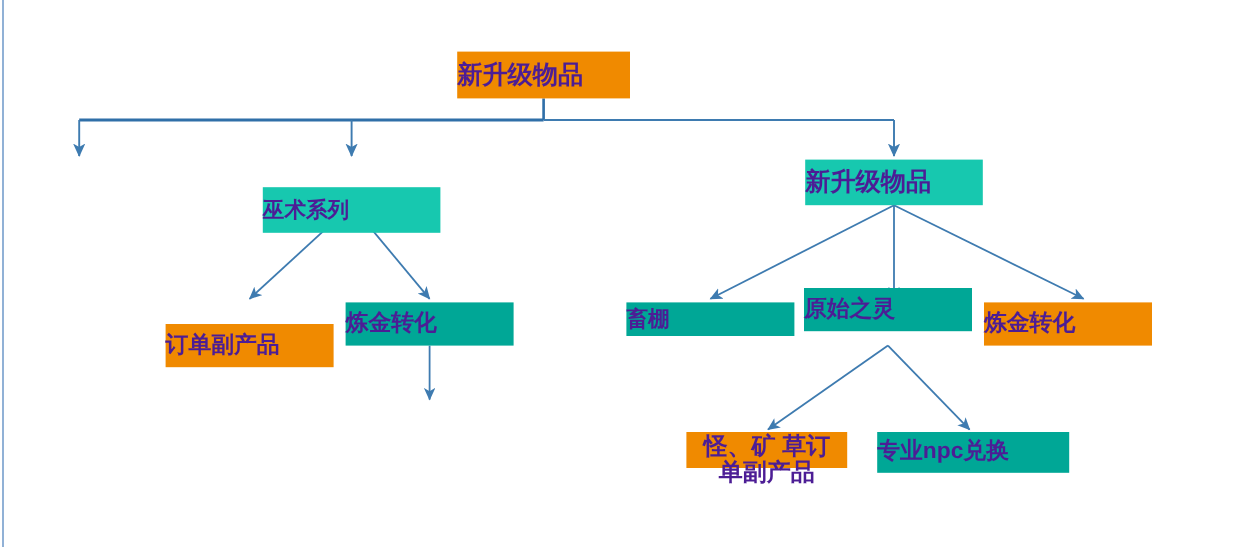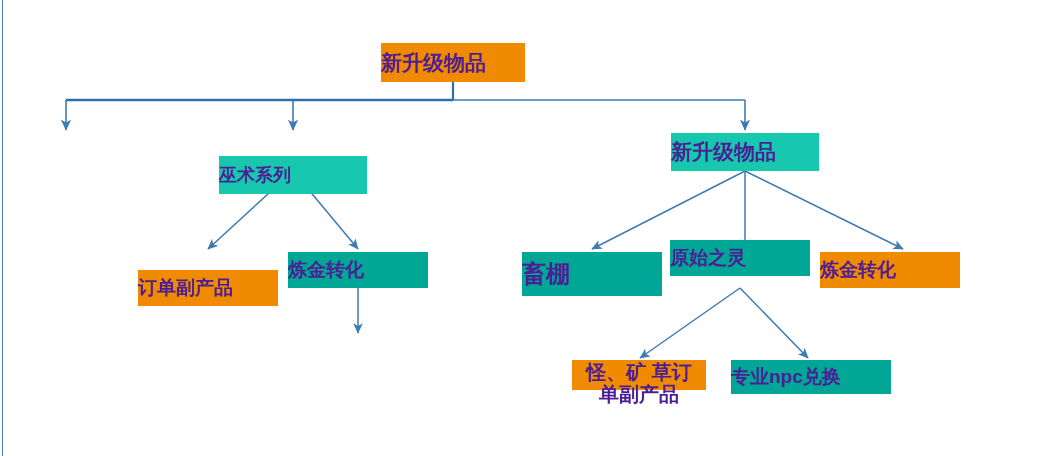--- a/index.html
+++ b/index.html
@@ -109,21 +109,21 @@
   </div>
 
   <div class="node orange" style="left:138px; top:270px; width:140px; height:36px; font-size:19px;">
     <span class="txt">订单副产品</span>
   </div>
 
   <div class="node teal-d" style="left:288px; top:252px; width:140px; height:36px; font-size:19px;">
     <span class="txt">炼金转化</span>
   </div>
 
-  <div class="node teal-d" style="left:522px; top:252px; width:140px; height:44px; font-size:24px;">
+  <div class="node teal-d" style="left:522px; top:252px; width:140px; height:28px; font-size:18px;">
     <span class="txt">畜棚</span>
   </div>
 
   <div class="node teal-d" style="left:670px; top:240px; width:140px; height:36px; font-size:19px;">
     <span class="txt">原始之灵</span>
   </div>
 
   <div class="node orange" style="left:820px; top:252px; width:140px; height:36px; font-size:19px;">
     <span class="txt">炼金转化</span>
   </div>

